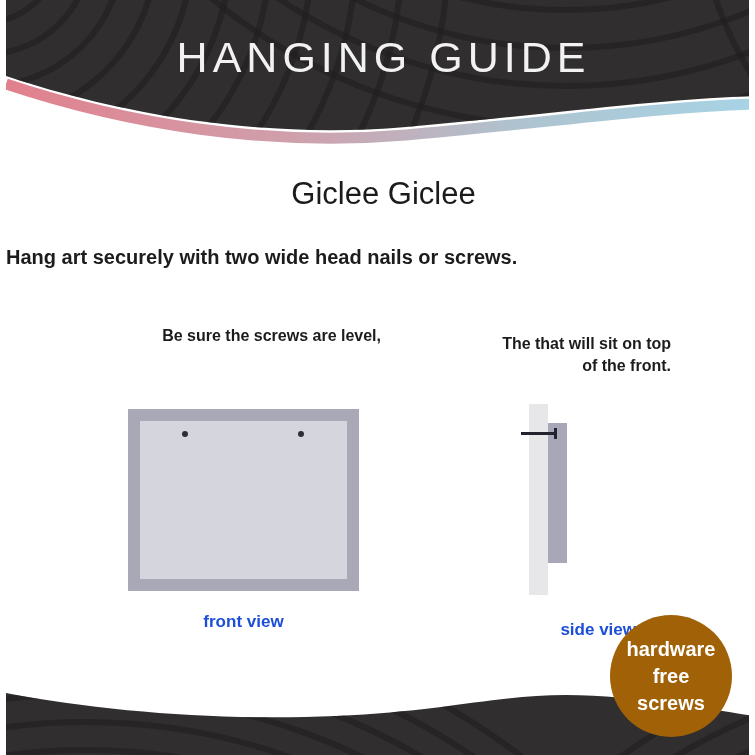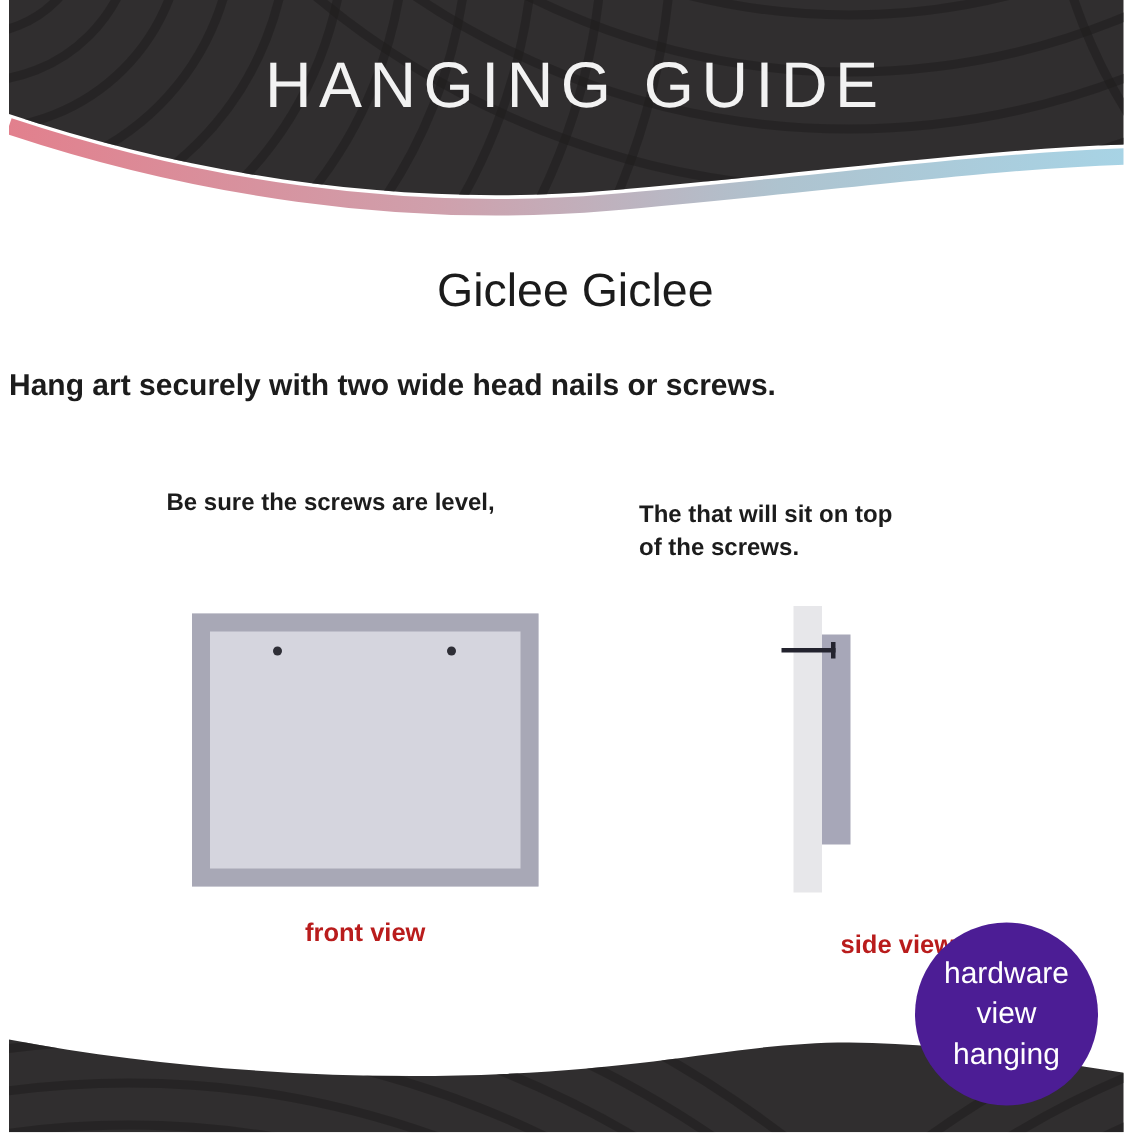--- a/index.html
+++ b/index.html
@@ -23,21 +23,21 @@
     position:absolute;top:176px;left:0;width:755px;text-align:center;
     font-size:31px;font-weight:400;color:#1b1b1b;
   }
   .instruction{
     position:absolute;top:246px;left:0;width:755px;text-align:left;
     font-size:20px;font-weight:700;color:#1c1c1c;
   }
 
   
   .caption{
-    position:absolute;text-align:left;font-size:16px;font-weight:700;
+    position:absolute;text-align:right;font-size:16px;font-weight:700;
     line-height:22px;color:#1c1c1c;
   }
   .caption-front{left:105px;top:325px;width:270px;}
   .caption-side{left:420px;top:333px;width:245px;}
 
   
   .frame-front{
     position:absolute;left:122px;top:409px;width:231px;height:182px;
     background:#d5d5de;border:12px solid #a8a8b6;box-sizing:border-box;
   }
@@ -49,31 +49,31 @@
   .screw-right{left:292px;top:431px;}
 
   
   .wall-bar{position:absolute;left:523px;top:404px;width:19px;height:191px;background:#e7e7ea;}
   .frame-side-bar{position:absolute;left:542px;top:423px;width:19px;height:140px;background:#a7a7b8;}
   .nail-shaft{position:absolute;left:515px;top:432px;width:36px;height:3px;background:#23232e;}
   .nail-head{position:absolute;left:548px;top:428px;width:3px;height:11px;background:#23232e;}
 
   
   .view-label{
-    position:absolute;text-align:center;font-size:17px;font-weight:700;color:#b91c1c;
+    position:absolute;text-align:center;font-size:17px;font-weight:700;color:#1d4ed8;
   }
   .label-front{left:122px;top:612px;width:231px;}
   .label-side{left:455px;top:620px;width:175px;text-align:right;}
 
   
   .badge{
     position:absolute;left:604px;top:615px;width:122px;height:122px;
-    border-radius:50%;background:#4c1d95;z-index:3;
+    border-radius:50%;background:#a16207;z-index:3;
     display:flex;flex-direction:column;align-items:center;justify-content:center;
-    color:#ffffff;font-size:20px;font-weight:400;line-height:27px;text-align:center;
+    color:#ffffff;font-size:20px;font-weight:700;line-height:27px;text-align:center;
   }
 
   
   .footer-svg{position:absolute;left:0;top:630px;z-index:1;}
 </style>
 </head>
 <body>
 
 <div class="page">
 
@@ -129,33 +129,33 @@
     <br>
   </div>
 
   <div class="frame-front"></div>
   <div class="screw-dot screw-left"></div>
   <div class="screw-dot screw-right"></div>
   <div class="view-label label-front">front view</div>
 
   <div class="caption caption-side">
     <span>The that will sit on top</span><br>
-    <span>of the screws.</span>
+    <span>of the front.</span>
   </div>
 
   <div class="wall-bar"></div>
   <div class="frame-side-bar"></div>
   <div class="nail-shaft"></div>
   <div class="nail-head"></div>
   <div class="view-label label-side">side view</div>
 
   <div class="badge">
     <span>hardware</span>
-    <span>view</span>
-    <span>hanging</span>
+    <span>free</span>
+    <span>screws</span>
   </div>
 
   <svg class="footer-svg" width="755" height="125" viewBox="0 0 755 125">
     <defs>
       <clipPath id="footerClip">
         <path d="M0,63 C100,82 220,91 330,86 C440,81 490,65 560,65 C640,66 700,79 755,87 L755,125 L0,125 Z"></path>
       </clipPath>
     </defs>
     <path d="M0,63 C100,82 220,91 330,86 C440,81 490,65 560,65 C640,66 700,79 755,87 L755,125 L0,125 Z" fill="#302e2f"></path>
     <g clip-path="url(#footerClip)" fill="none" stroke="#1f1d1e" stroke-opacity="0.55" stroke-width="6">

